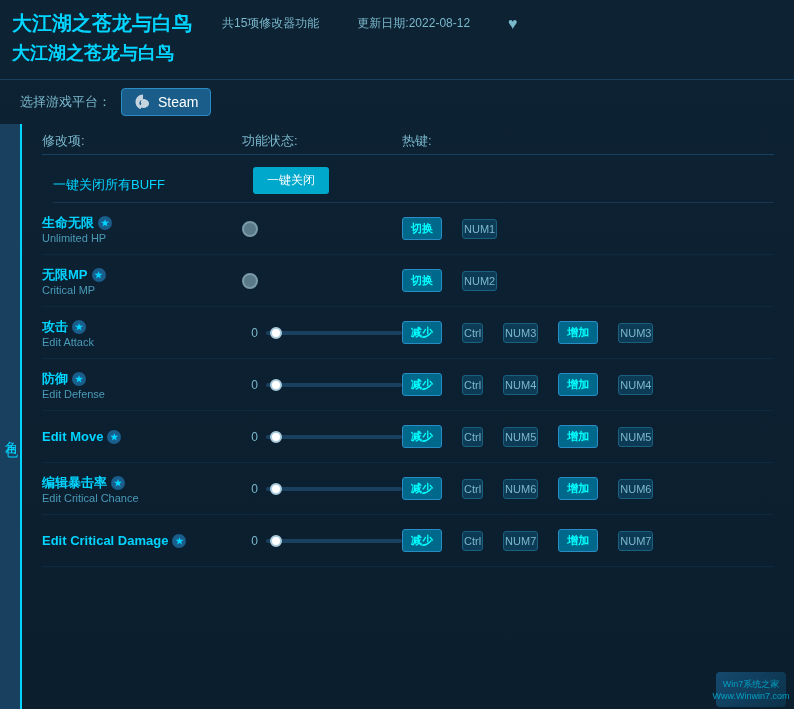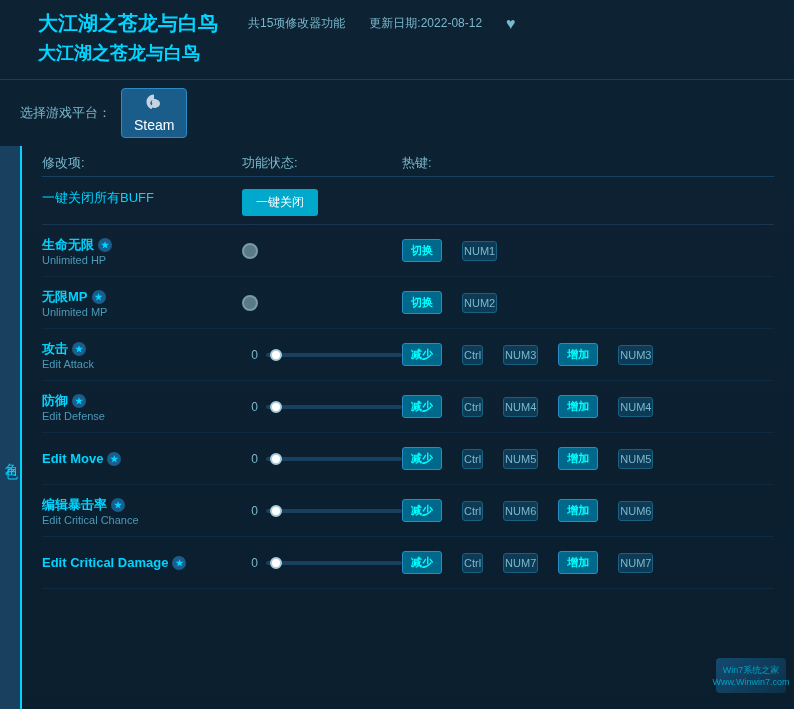--- a/index.html
+++ b/index.html
@@ -16,38 +16,38 @@
     .main-container {
       width: 794px;
       height: 709px;
       background: linear-gradient(180deg, #0d2233 0%, #0a1e2e 100%);
       position: relative;
       overflow: hidden;
     }
 
     
     .header {
-      padding: 10px 20px 6px 38px;
+      padding: 10px 20px 6px 12px;
       border-bottom: 1px solid #1a4060;
     }
     .header-top {
       display: flex;
       align-items: center;
       gap: 30px;
       margin-bottom: 4px;
     }
     .game-title-main {
       font-size: 20px;
       font-weight: bold;
       color: #00d4ff;
     }
     .header-meta {
       display: flex;
       align-items: center;
-      gap: 24px;
+      gap: 38px;
       font-size: 12px;
       color: #7ab8cc;
     }
     .heart-icon {
       color: #7ab8cc;
       font-size: 16px;
     }
     .game-title-sub {
       font-size: 18px;
       font-weight: bold;
@@ -70,21 +70,20 @@
       display: flex;
       align-items: center;
       gap: 6px;
       background: #1a5c8a;
       border: 1px solid #2a8cc4;
       border-radius: 4px;
       padding: 4px 12px;
       color: #ffffff;
       font-size: 14px;
       cursor: pointer;
-      flex-direction: column;
     }
     .steam-icon {
       width: 18px;
       height: 18px;
     }
 
     
     .content-area {
       display: flex;
       height: calc(100% - 120px);
@@ -122,23 +121,24 @@
       border-bottom: 1px solid #1a4060;
       margin-bottom: 4px;
     }
     .col-mod { width: 200px; }
     .col-status { width: 160px; }
     .col-hotkey { flex: 1; }
 
     
     .onekey-row {
       display: flex;
-      align-items: flex-start;
+      align-items: flex-end;
       padding: 8px 0;
       border-bottom: 1px solid #1a3550;
+      margin-left: 11px;
     }
     .onekey-label { width: 200px; font-size: 13px; color: #00d4ff; }
     .onekey-btn {
       background: #00a8cc;
       border: none;
       border-radius: 3px;
       color: #ffffff;
       font-size: 12px;
       padding: 5px 14px;
       cursor: pointer;
@@ -259,21 +259,21 @@
       border-radius: 3px;
       color: #7ab8cc;
       font-size: 11px;
       padding: 3px 1px;
       white-space: nowrap;
     }
 
     
     .watermark {
       position: absolute;
-      bottom: 16px;
+      bottom: 2px;
       right: 8px;
       opacity: 0.7;
     }
     .watermark-logo {
       width: 70px;
       height: 35px;
       background: linear-gradient(135deg, #1a5c8a, #0d3a55);
       border-radius: 4px;
       display: flex;
       flex-direction: column;
@@ -341,21 +341,21 @@
               <div class="toggle-circle"></div>
             </div>
             <div class="mod-hotkey-col">
               <span class="hotkey-btn action">切换</span>
               <span class="hotkey-key">NUM1</span>
             </div>
           </div>
           <div class="mod-row">
             <div class="mod-name-col">
               <div class="mod-name-zh">无限MP<span class="star-icon">★</span></div>
-              <div class="mod-name-en">Unlimited MP</div>
+              <div class="mod-name-en">Critical MP</div>
             </div>
             <div class="mod-status-col">
               <div class="toggle-circle"></div>
             </div>
             <div class="mod-hotkey-col">
               <span class="hotkey-btn action">切换</span>
               <span class="hotkey-key">NUM2</span>
             </div>
           </div>
           <div class="mod-row">

